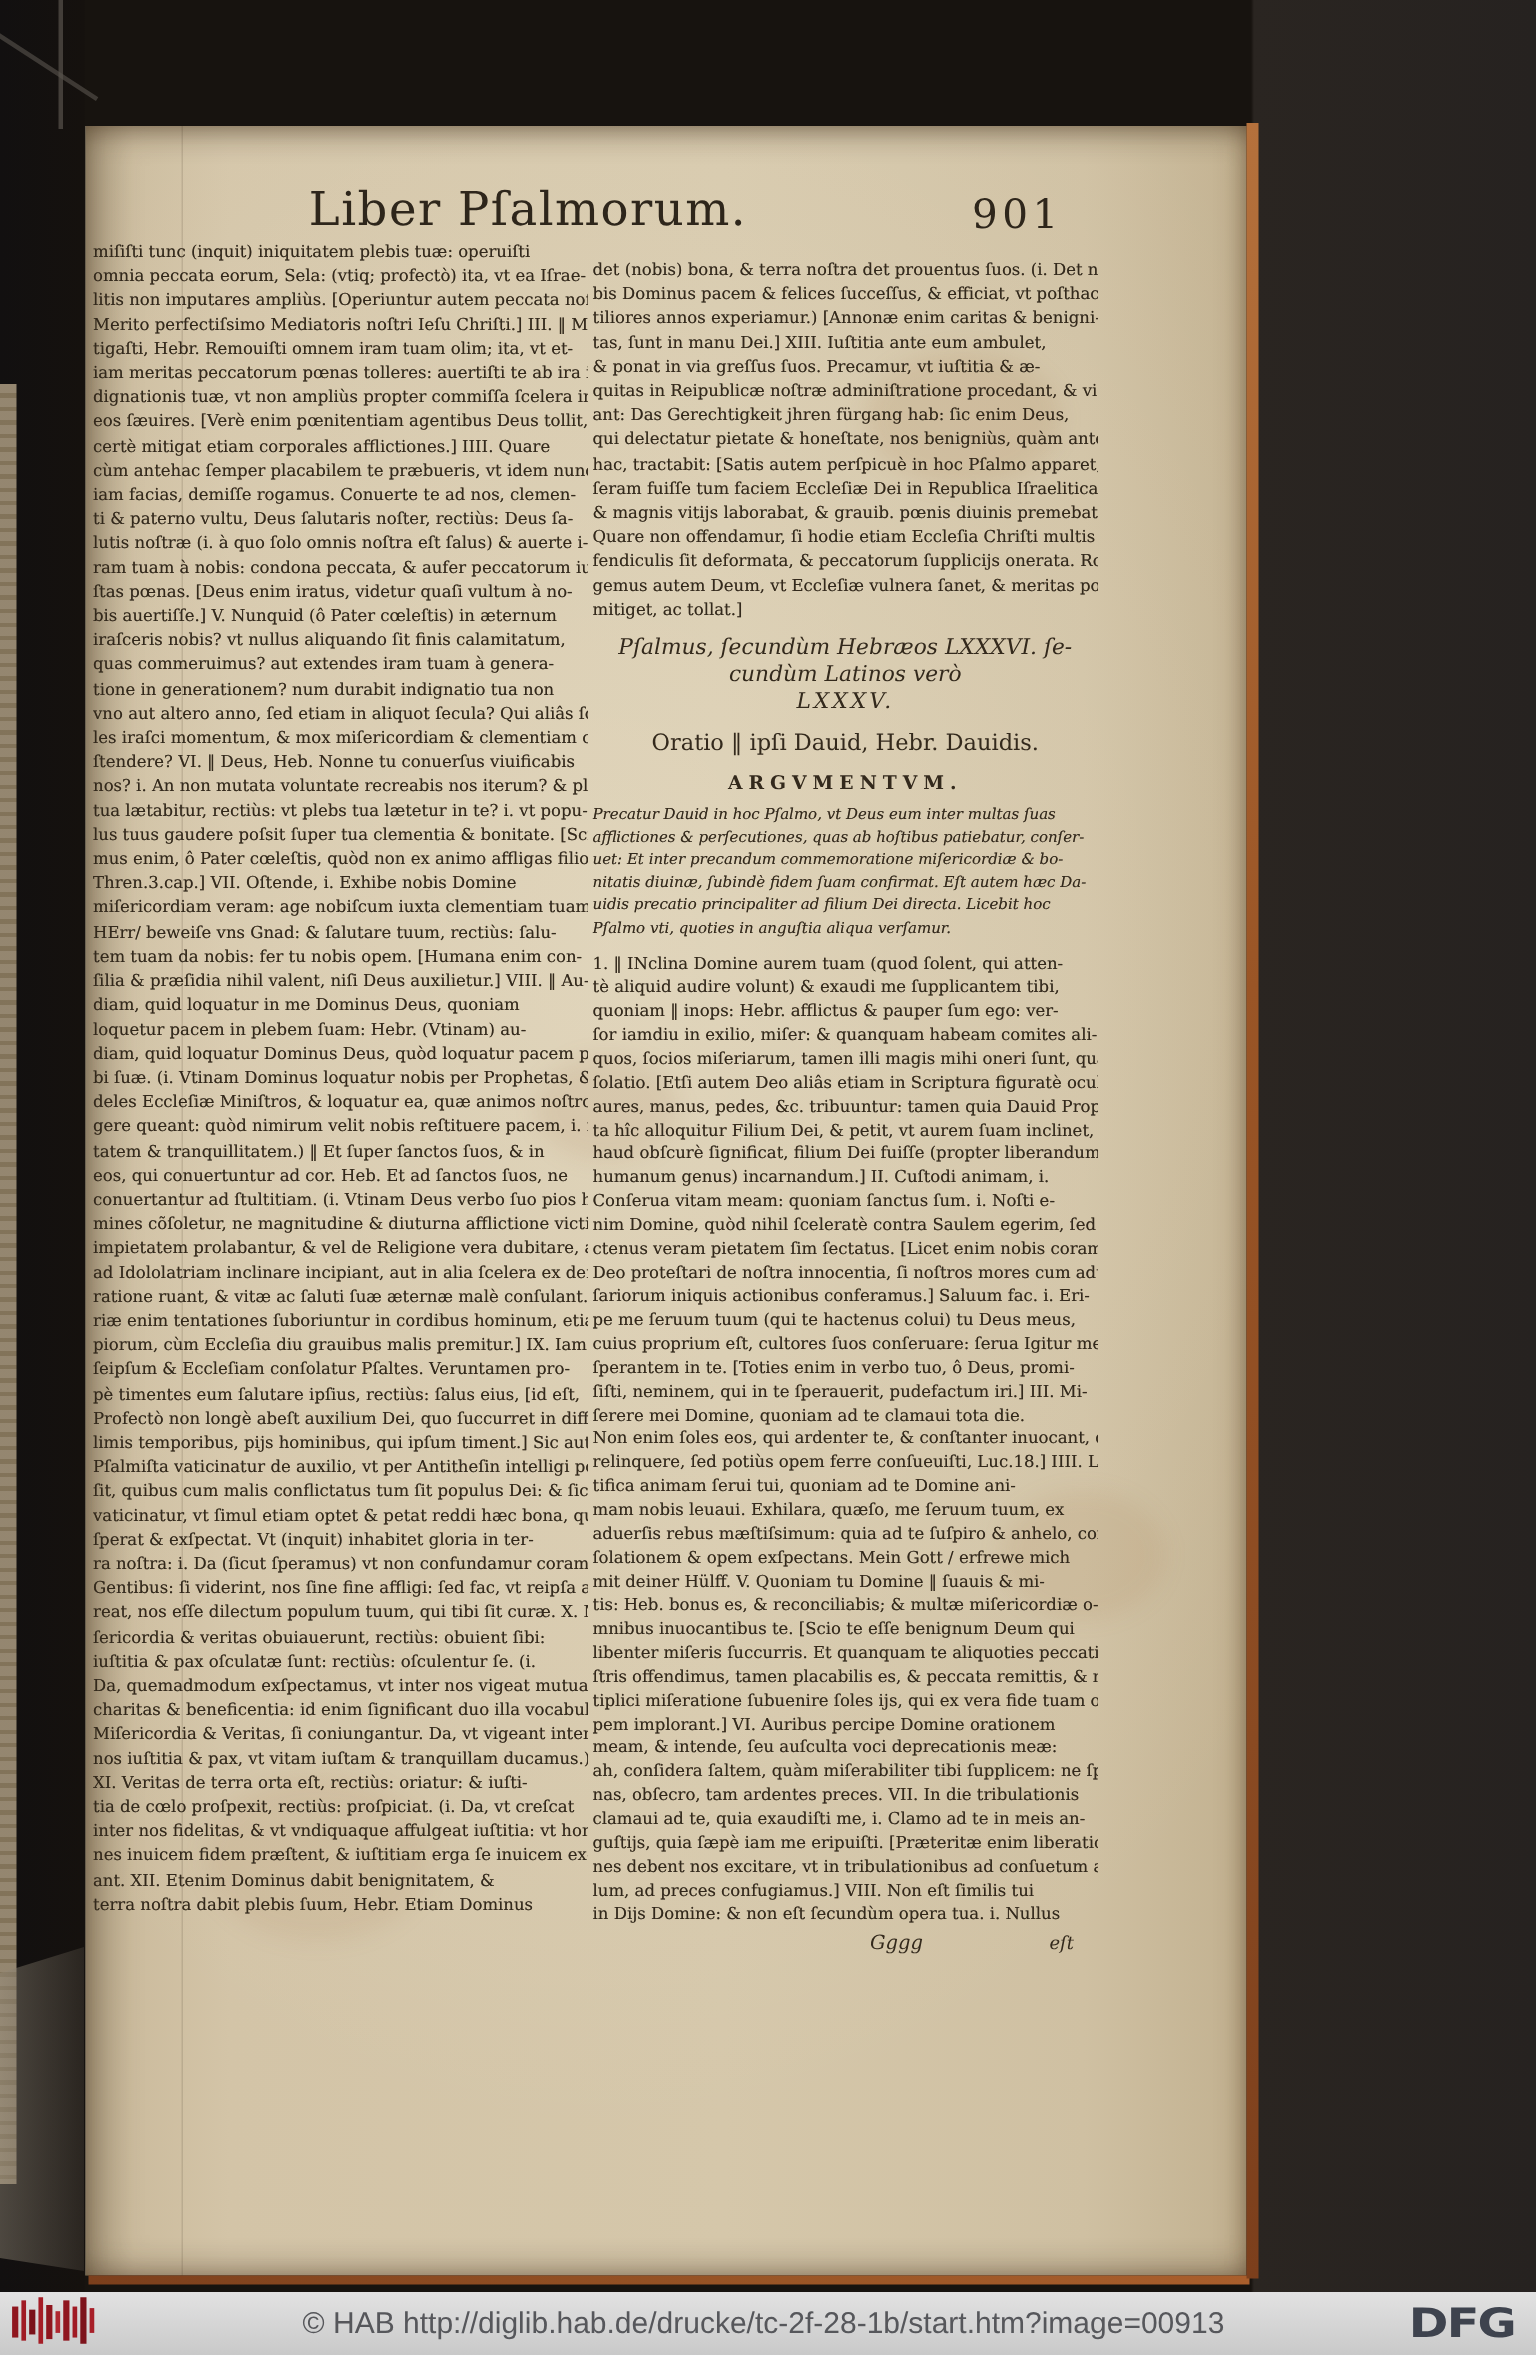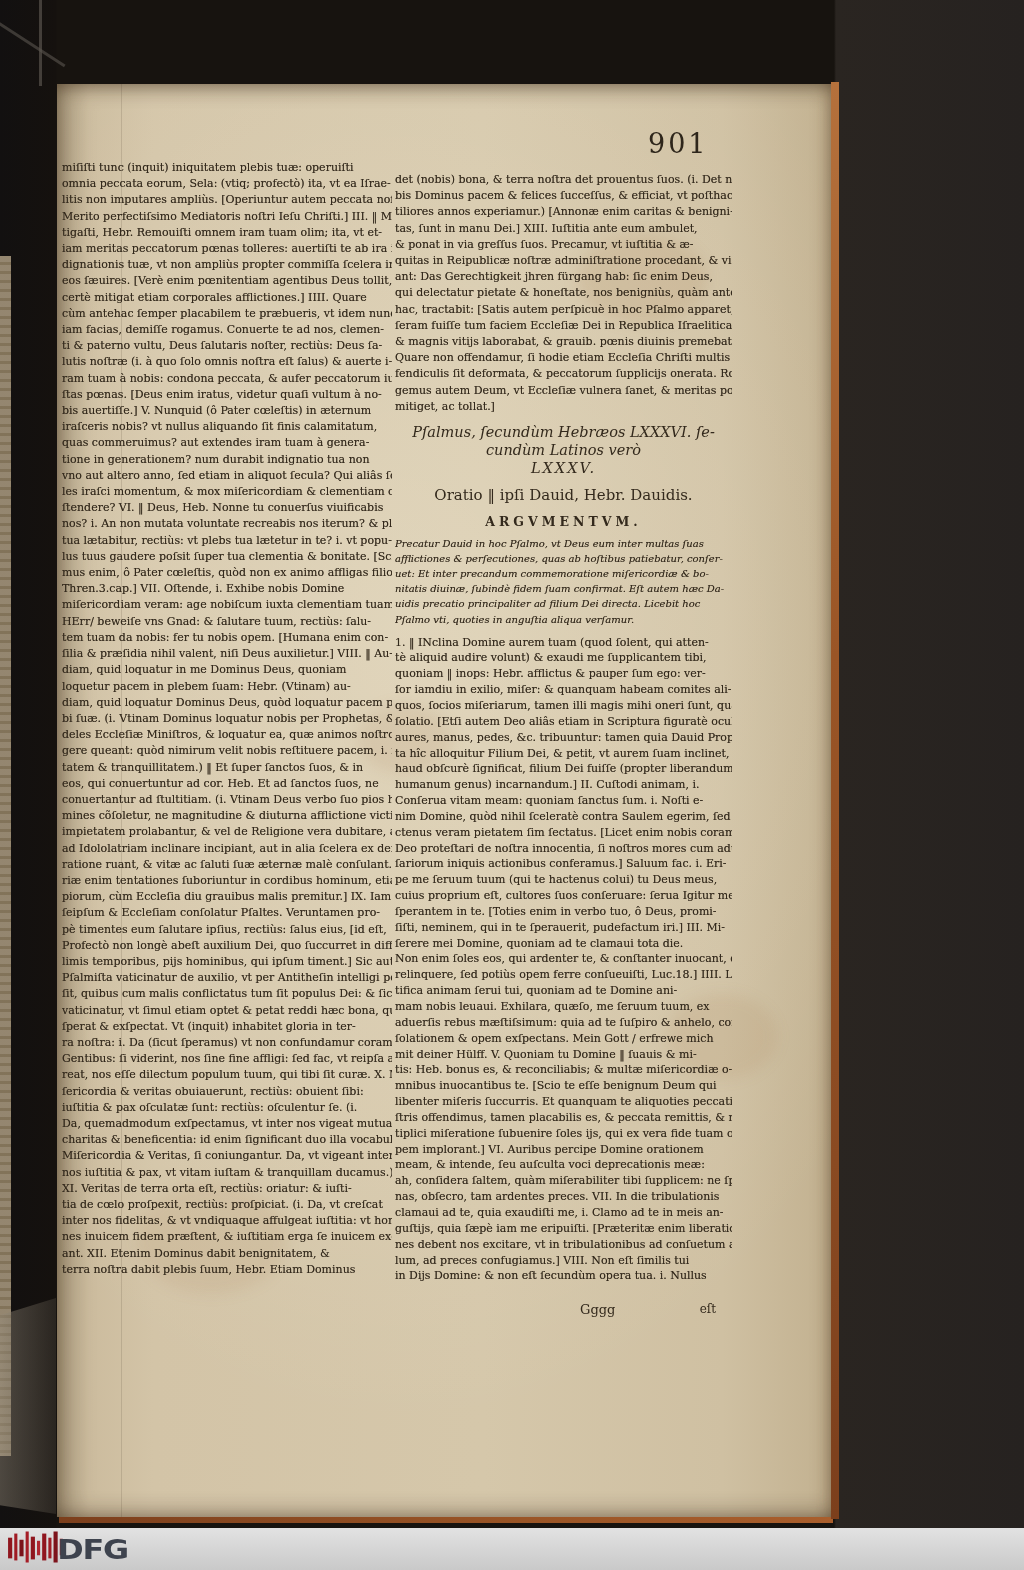--- a/index.html
+++ b/index.html
@@ -44,21 +44,21 @@
       text-shadow:0 0 .4px rgba(50,40,28,.55);}
   .h-it{font-style:italic;text-align:center;font-size:14.5px;line-height:18px;}
   .h-first{margin-top:8px;}
   .h-last{letter-spacing:2px;}
   .oratio{text-align:center;font-size:15px;line-height:18px;margin-top:9px;}
   .arg-label{text-align:center;font-size:12.5px;letter-spacing:4px;margin-top:10px;line-height:16px;font-weight:bold;}
   .argblock{margin-top:6px;}
   .argblock .tl{font-size:10px;line-height:15.1px;font-style:italic;}
   .bodyblock{margin-top:8px;}
   .bodyblock .tl{line-height:15.85px;}
-  .catchrow{display:flex;margin-top:18px;}
+  .catchrow{display:flex;margin-top:4px;font-style:italic;}
   .sig{margin-left:185px;font-size:13px;}
   .cw{margin-left:auto;margin-right:16px;font-size:12px;}
   
   .footer{position:absolute;left:0;bottom:0;width:1024px;height:42px;
       background:linear-gradient(180deg,#e2e2e2,#c9c9c9);display:flex;align-items:center;}
   .hab{margin-left:6px;flex:0 0 auto;}
   .furl{flex:1;text-align:center;font-family:"Liberation Sans", sans-serif;
       font-size:20px;color:#56575b;}
   .dfg{margin-right:14px;font-family:"DejaVu Sans", sans-serif;font-weight:bold;
       font-size:27px;letter-spacing:-1px;color:#3e434e;transform:scaleX(1.18);transform-origin:right;}
@@ -74,20 +74,21 @@
   <div class="bl-wedge"></div>
 
   <div class="page">
     <div class="stain s1"></div>
     <div class="stain s2"></div>
     <div class="stain s3"></div>
     <div class="stain s4"></div>
     <div class="crease"></div>
 
     <div class="content">
+      <div class="title">Liber Pſalmorum.</div>
       <div class="pagenum">901</div>
 
       <div class="colL">
           <div class="tl">miſiſti tunc (inquit) iniquitatem plebis tuæ: operuiſti</div>
           <div class="tl">omnia peccata eorum, Sela: (vtiq; profectò) ita, vt ea Iſrae-</div>
           <div class="tl">litis non imputares ampliùs. [Operiuntur autem peccata noſtra</div>
           <div class="tl">Merito perfectiſsimo Mediatoris noſtri Ieſu Chriſti.] III. ‖ Mi-</div>
           <div class="tl">tigaſti, Hebr. Remouiſti omnem iram tuam olim; ita, vt et-</div>
           <div class="tl">iam meritas peccatorum pœnas tolleres: auertiſti te ab ira in-</div>
           <div class="tl">dignationis tuæ, vt non ampliùs propter commiſſa ſcelera in</div>
@@ -245,16 +246,17 @@
         <rect x="13" y="8" width="4" height="16" fill="#7a121a"></rect>
         <rect x="19" y="0" width="3" height="30" fill="#a51d26"></rect>
         <rect x="24" y="5" width="4" height="22" fill="#8f161e"></rect>
         <rect x="30" y="9" width="3" height="14" fill="#b02730"></rect>
         <rect x="35" y="2" width="4" height="26" fill="#90161f"></rect>
         <rect x="41" y="6" width="3" height="20" fill="#a01b24"></rect>
         <rect x="46" y="0" width="4" height="30" fill="#7d131b"></rect>
         <rect x="52" y="7" width="3" height="16" fill="#a81f28"></rect>
       </svg>
     </span>
+    <span class="furl">© HAB http://diglib.hab.de/drucke/tc-2f-28-1b/start.htm?image=00913</span>
     <span class="dfg">DFG</span>
   </div>
 
 </div>
 
 </body></html>

